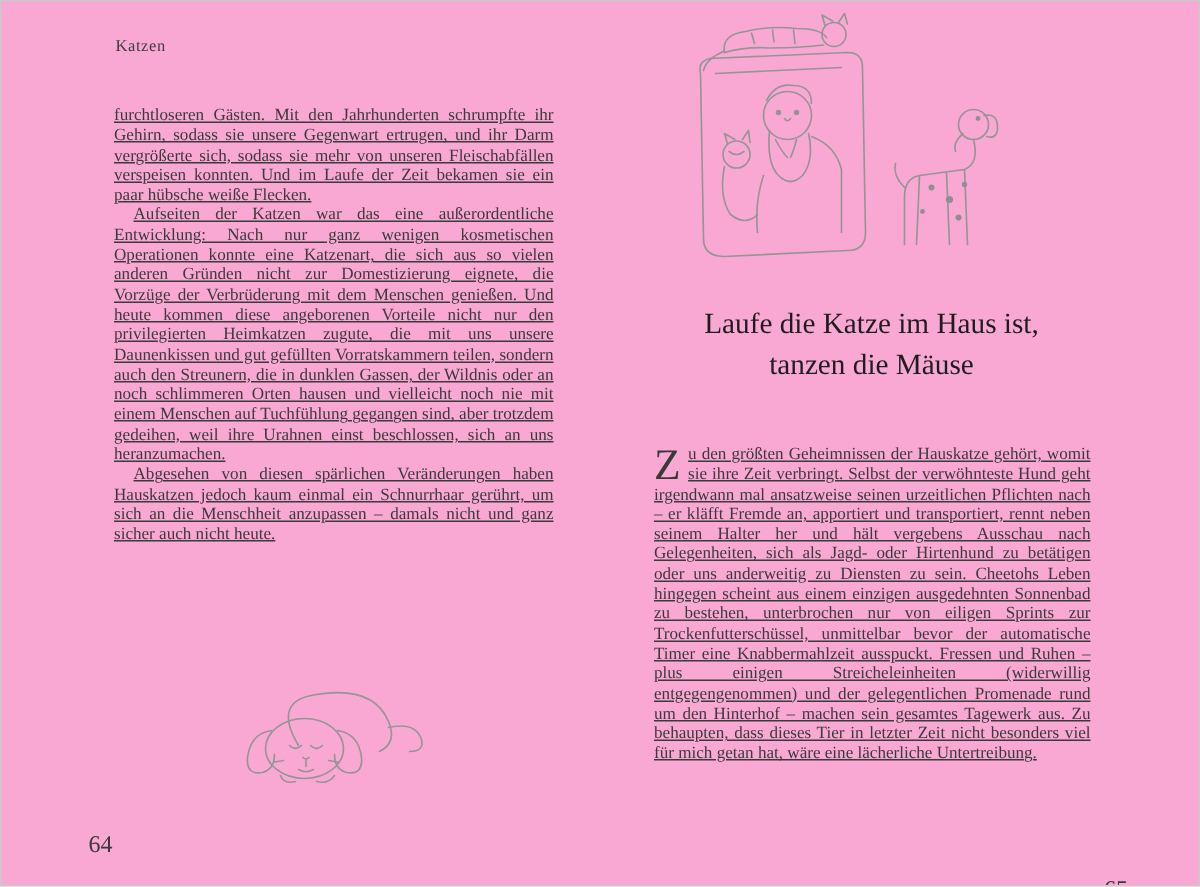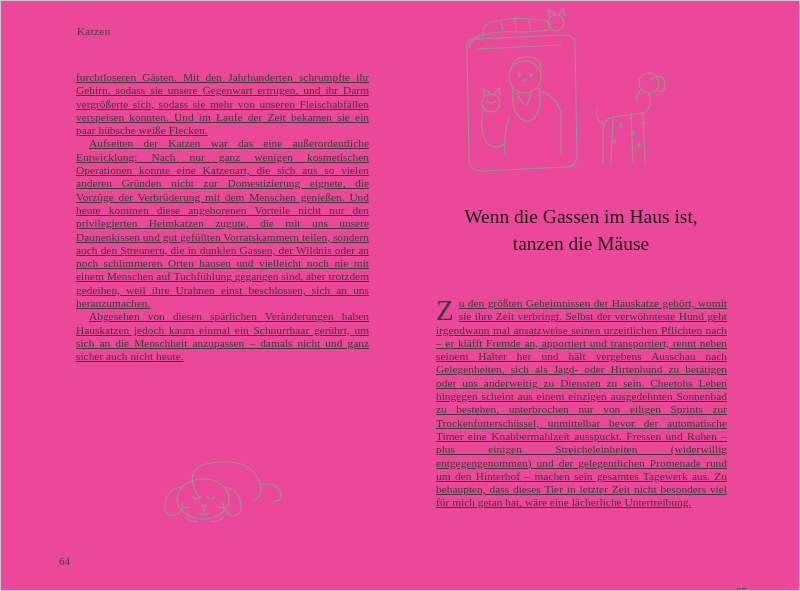--- a/index.html
+++ b/index.html
@@ -2,21 +2,21 @@
 <html lang="de"><head>
 <meta charset="utf-8">
 <style>
   * { margin:0; padding:0; box-sizing:border-box; }
   html,body { background:#ffffff; }
   body { font-family:"Liberation Serif", serif; color:#3a3a3a; }
 
   .page-spread {
     position:relative;
     width:800px; height:591px;
-    background:#ec4899;
+    background:#f9a8d4;
     border:1px solid #c9c9c9;
     overflow:hidden;
   }
 
   .running-header {
     position:absolute; left:76px; top:24px;
     font-size:11px; letter-spacing:0.4px; color:#3d3d3d;
   }
 
   .left-text {
@@ -40,21 +40,21 @@
   }
 
   .dropcap {
     float:left;
     font-size:29px; line-height:25px;
     padding-right:5px; padding-top:1px;
     color:#3a3a3a;
   }
 
   .page-num {
-    position:absolute; font-size:11px; color:#3a3a3a;
+    position:absolute; font-size:16px; color:#3a3a3a;
   }
   .page-num-left  { left:58px;  top:554px; }
   .page-num-right { left:735px; top:584px; }
 
   .illus-top {
     position:absolute; left:452px; top:4px;
     width:240px; height:185px;
   }
   .illus-bottom {
     position:absolute; left:140px; top:436px;
@@ -128,21 +128,21 @@
         <circle cx="180" cy="128" r="2.4"></circle>
         <circle cx="190" cy="118" r="1.8"></circle>
         <circle cx="162" cy="136" r="1.6"></circle>
         <circle cx="186" cy="140" r="2"></circle>
         <circle cx="199" cy="74" r="1.6"></circle>
       </g>
     </svg>
   </div>
 
   <div class="chapter-title">
-    <div>Wenn die Gassen im Haus ist,</div>
+    <div>Laufe die Katze im Haus ist,</div>
     <div>tanzen die Mäuse</div>
   </div>
 
   <div class="right-text">
     <p class="body"><span class="dropcap">Z</span><span>u den größten Geheimnissen der Hauskatze gehört, womit sie ihre Zeit verbringt. Selbst der verwöhnteste Hund geht irgendwann mal ansatzweise seinen urzeitlichen Pflichten nach – er kläfft Fremde an, apportiert und transportiert, rennt neben seinem Halter her und hält vergebens Ausschau nach Gelegenheiten, sich als Jagd- oder Hirtenhund zu betätigen oder uns anderweitig zu Diensten zu sein. Cheetohs Leben hingegen scheint aus einem einzigen ausgedehnten Sonnenbad zu bestehen, unterbrochen nur von eiligen Sprints zur Trockenfutterschüssel, unmittelbar bevor der automatische Timer eine Knabbermahlzeit ausspuckt. Fressen und Ruhen – plus einigen Streicheleinheiten (widerwillig entgegengenommen) und der gelegentlichen Promenade rund um den Hinterhof – machen sein gesamtes Tagewerk aus. Zu behaupten, dass dieses Tier in letzter Zeit nicht besonders viel für mich getan hat, wäre eine lächerliche Untertreibung.</span></p>
   </div>
 
   <div class="page-num page-num-right">65</div>
 
 </div>

